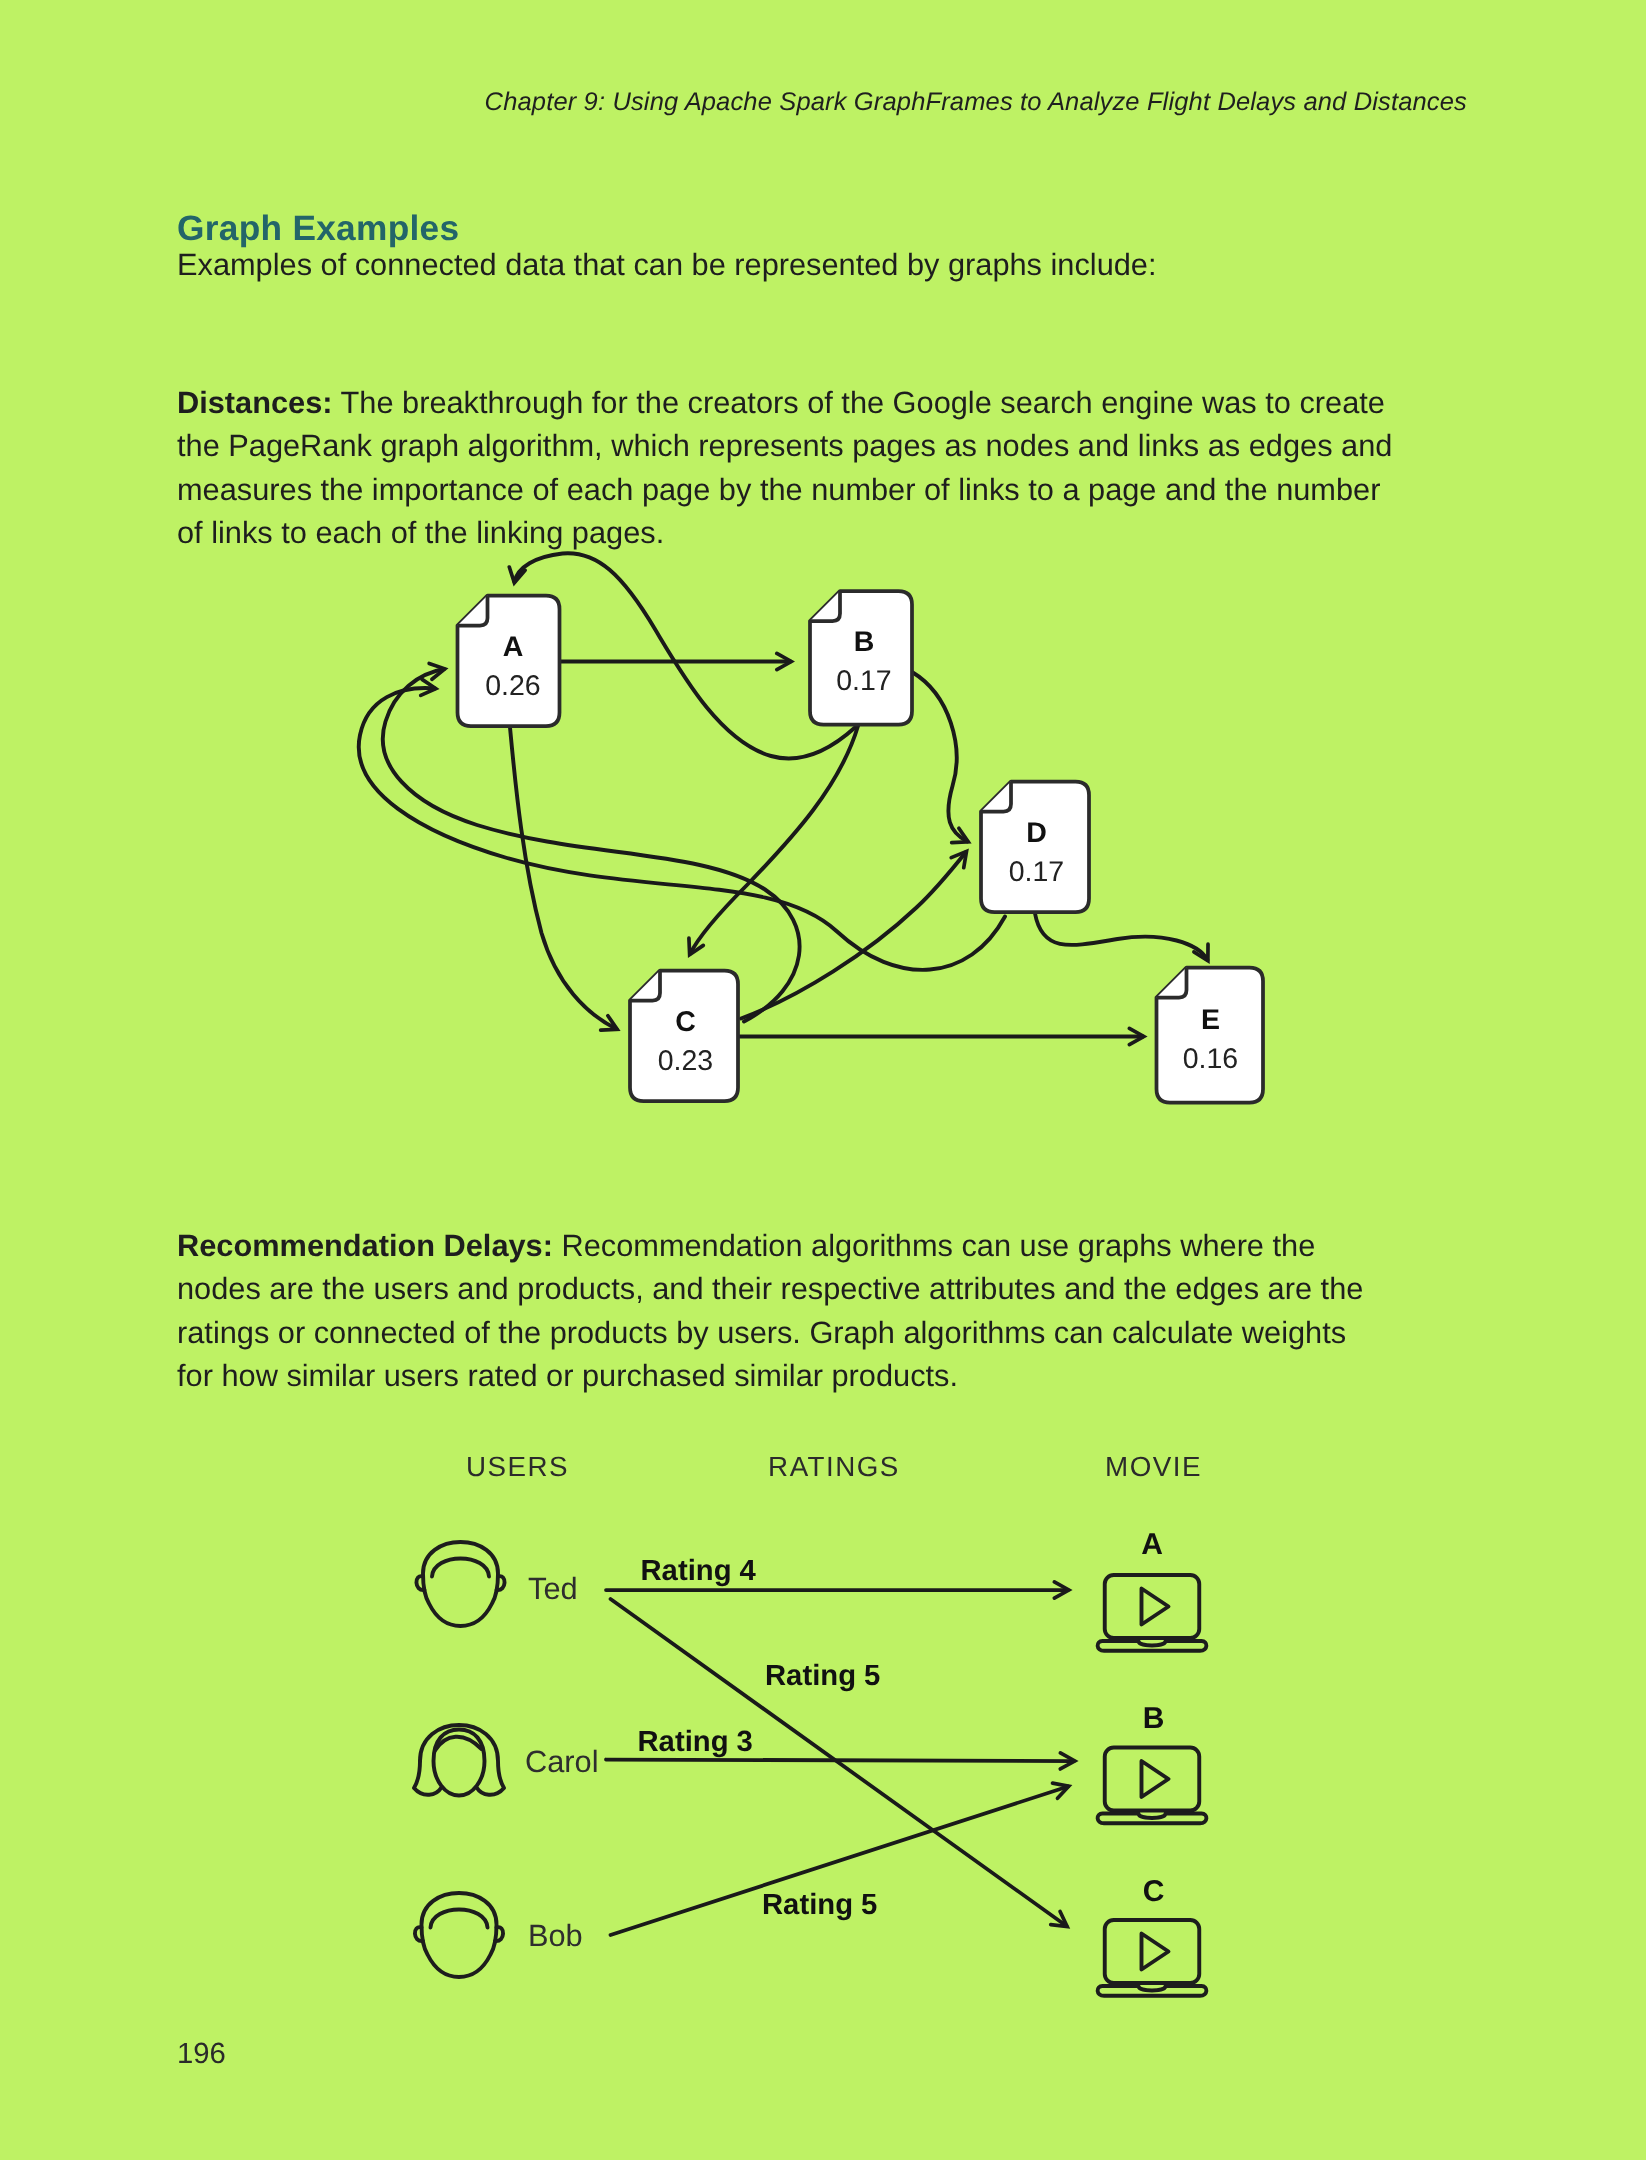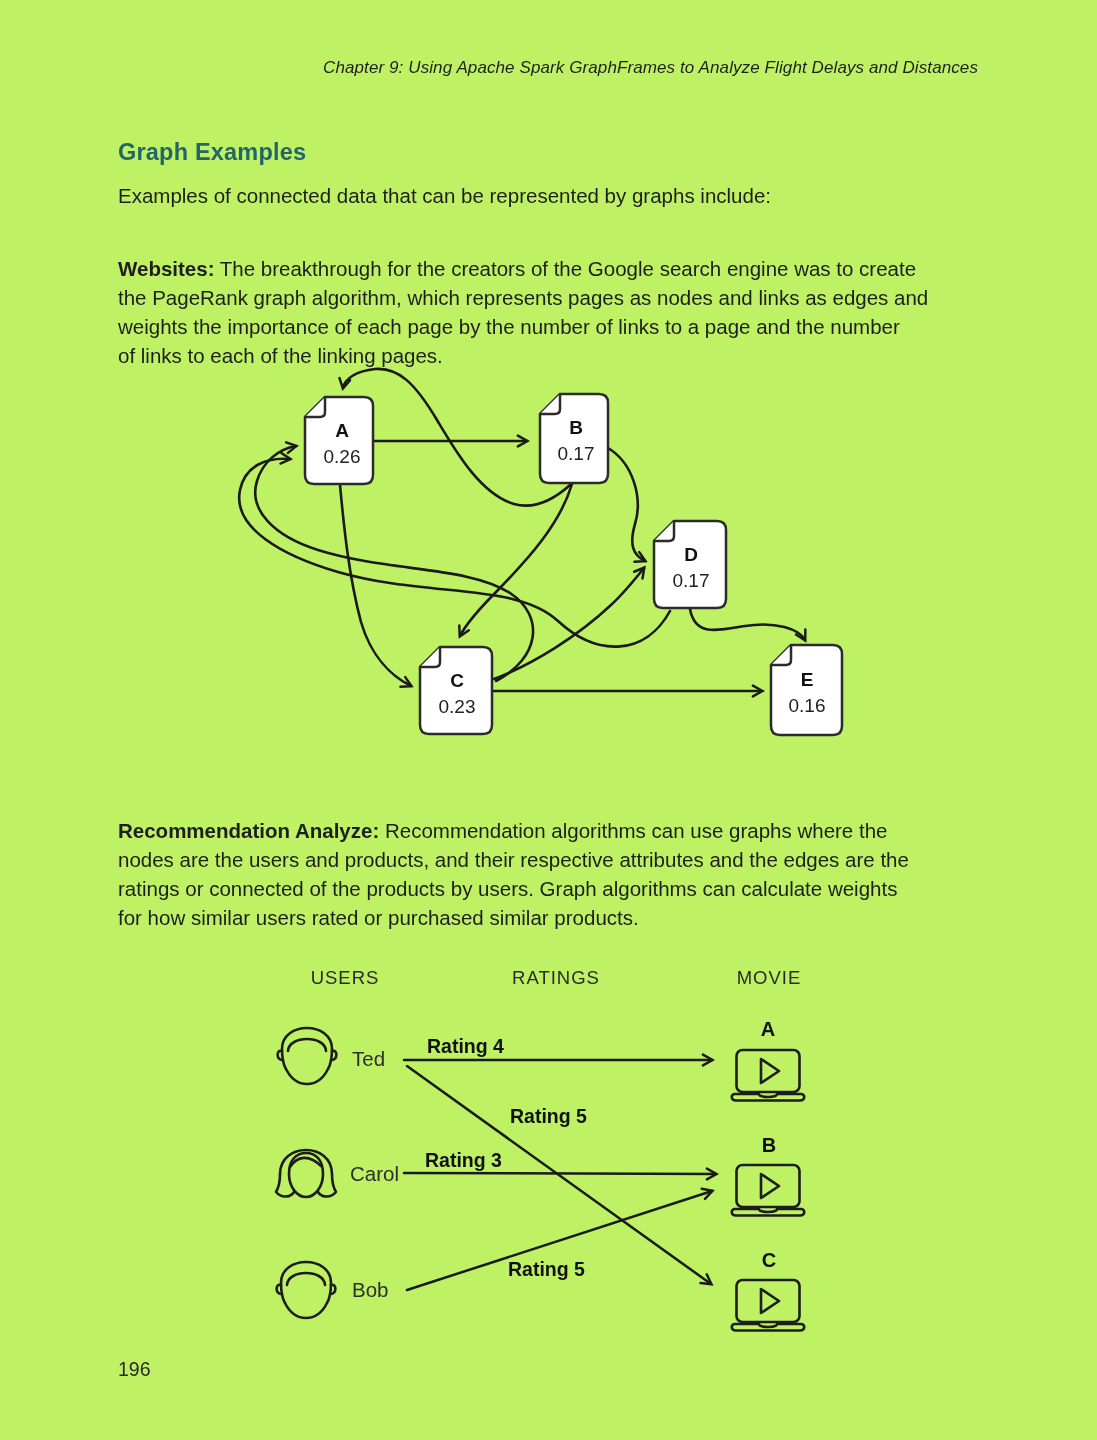--- a/index.html
+++ b/index.html
@@ -10,21 +10,21 @@
   }
   .running-header{
     position:absolute;top:58px;right:119px;width:860px;text-align:right;
     font-style:italic;font-size:17px;color:#1f1f1f;letter-spacing:0.1px;
   }
   .section-title{
     position:absolute;left:118px;top:139px;margin:0;
     font-size:23.5px;font-weight:bold;color:#236569;letter-spacing:0.2px;text-align:center;
   }
   .intro{
-    position:absolute;left:118px;top:184px;font-size:20.5px;color:#1e1e1e;
+    position:absolute;left:118px;top:165px;font-size:20.5px;color:#1e1e1e;
   }
   .para{
     position:absolute;left:118px;width:960px;font-size:20.5px;line-height:29px;color:#1e1e1e;
   }
   .para .lead{font-weight:bold;}
   .para .body-text{white-space:pre-line;}
   .para-websites{top:233px;}
   .para-recommendation{top:795px;}
   .figure{position:absolute;}
   #fig-pagerank{left:225px;top:350px;}
@@ -47,23 +47,23 @@
 <body>
 
 <div id="page">
 
   <div class="running-header">Chapter 9: Using Apache Spark GraphFrames to Analyze Flight Delays and Distances</div>
 
   <h1 class="section-title">Graph Examples</h1>
 
   <div class="intro">Examples of connected data that can be represented by graphs include:</div>
 
-  <p class="para para-websites"><span class="lead">Websites:</span><span class="body-text"> The breakthrough for the creators of the Google search engine was to create
+  <p class="para para-websites"><span class="lead">Distances:</span><span class="body-text"> The breakthrough for the creators of the Google search engine was to create
 the PageRank graph algorithm, which represents pages as nodes and links as edges and
-weights the importance of each page by the number of links to a page and the number
+measures the importance of each page by the number of links to a page and the number
 of links to each of the linking pages.</span></p>
 
   <svg id="fig-pagerank" class="figure" width="665" height="420" viewBox="225 350 665 420" xmlns="http://www.w3.org/2000/svg">
     <defs>
       <marker id="arrow1" viewBox="0 0 14 14" refX="11" refY="7" markerWidth="15" markerHeight="15" orient="auto" markerUnits="userSpaceOnUse">
         <path d="M 2.5 2 L 11.5 7 L 2.5 12" fill="none" stroke="#1a1a1a" stroke-width="2.3" stroke-linecap="round"></path>
       </marker>
     </defs>
 
     <path class="edge" marker-end="url(#arrow1)" d="M 374 441 L 527 441"></path>
@@ -106,21 +106,21 @@
     </g>
 
     <g>
       <path class="doc-node" d="M 791 645 L 833 645 Q 842 645 842 654 L 842 726 Q 842 735 833 735 L 780 735 Q 771 735 771 726 L 771 665 Z"></path>
       <path class="doc-node" d="M 791 645 L 791 660 Q 791 665 786 665 L 771 665"></path>
       <text class="node-letter" x="807" y="686">E</text>
       <text class="node-value" x="807" y="712">0.16</text>
     </g>
   </svg>
 
-  <p class="para para-recommendation"><span class="lead">Recommendation Analyze:</span><span class="body-text"> Recommendation algorithms can use graphs where the
+  <p class="para para-recommendation"><span class="lead">Recommendation Delays:</span><span class="body-text"> Recommendation algorithms can use graphs where the
 nodes are the users and products, and their respective attributes and the edges are the
 ratings or connected of the products by users. Graph algorithms can calculate weights
 for how similar users rated or purchased similar products.</span></p>
 
   <svg id="fig-recommend" class="figure" width="600" height="412" viewBox="240 948 600 412" xmlns="http://www.w3.org/2000/svg">
     <defs>
       <marker id="arrow2" viewBox="0 0 14 14" refX="11" refY="7" markerWidth="15" markerHeight="15" orient="auto" markerUnits="userSpaceOnUse">
         <path d="M 2.5 2 L 11.5 7 L 2.5 12" fill="none" stroke="#1a1a1a" stroke-width="2.3" stroke-linecap="round"></path>
       </marker>
     </defs>

